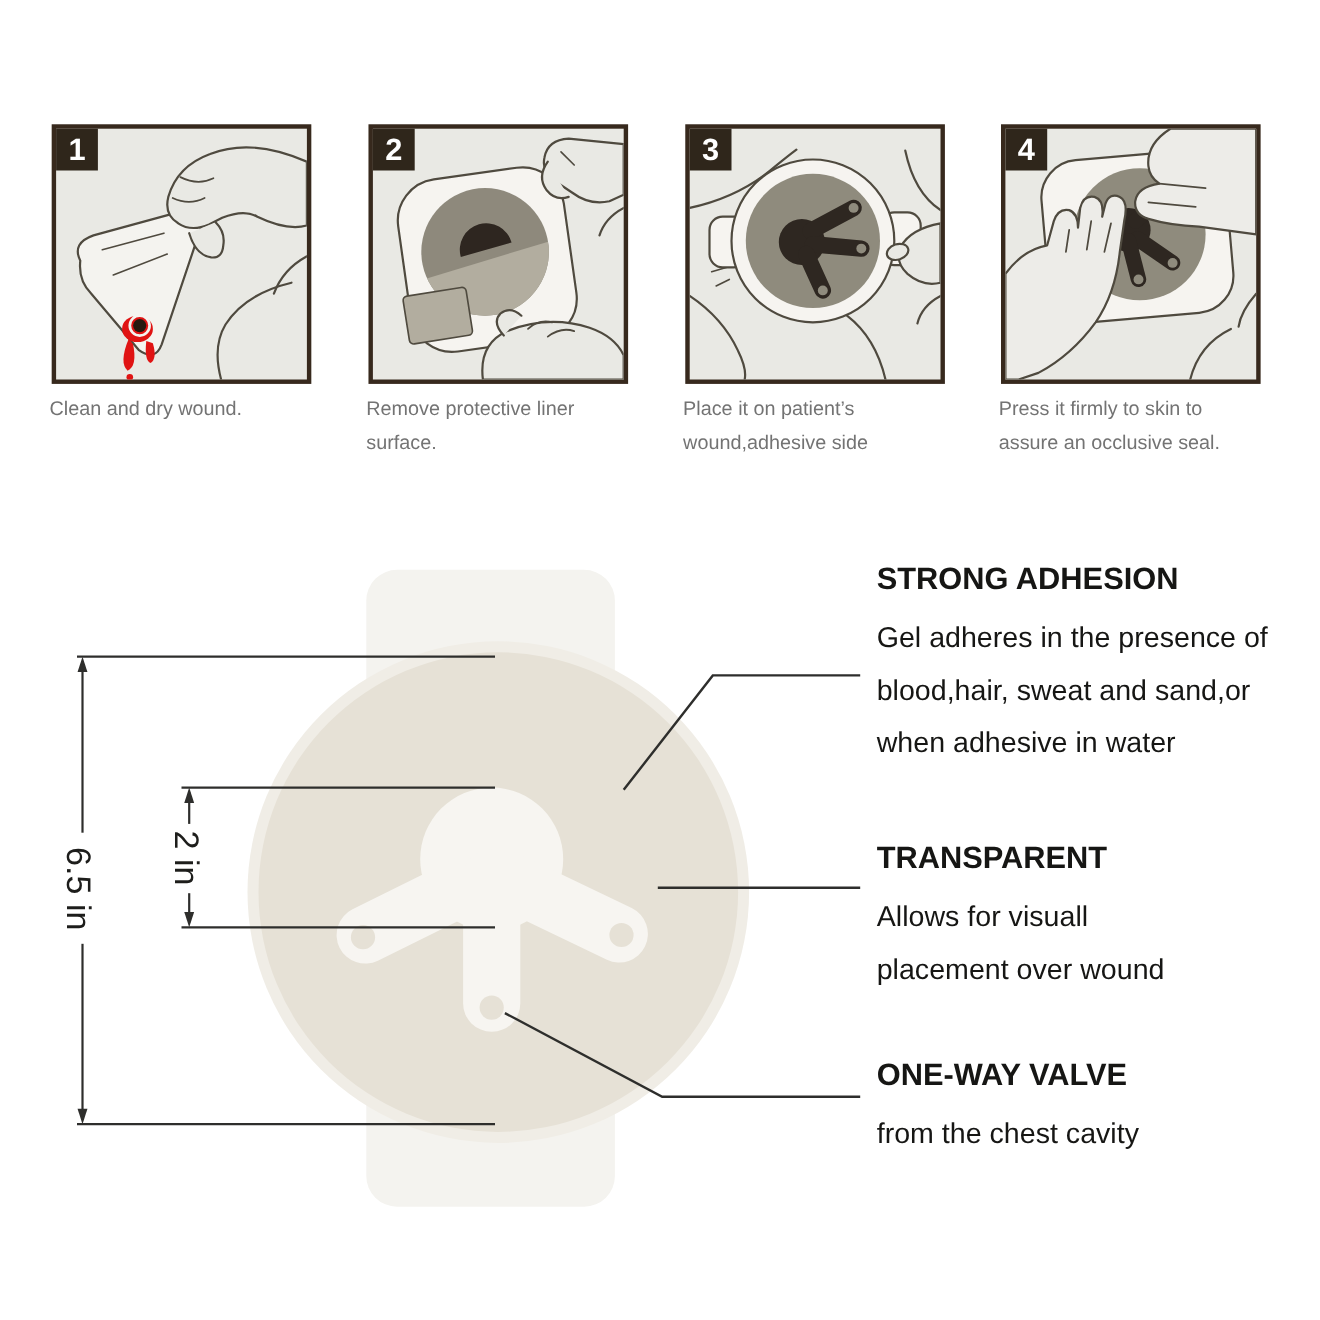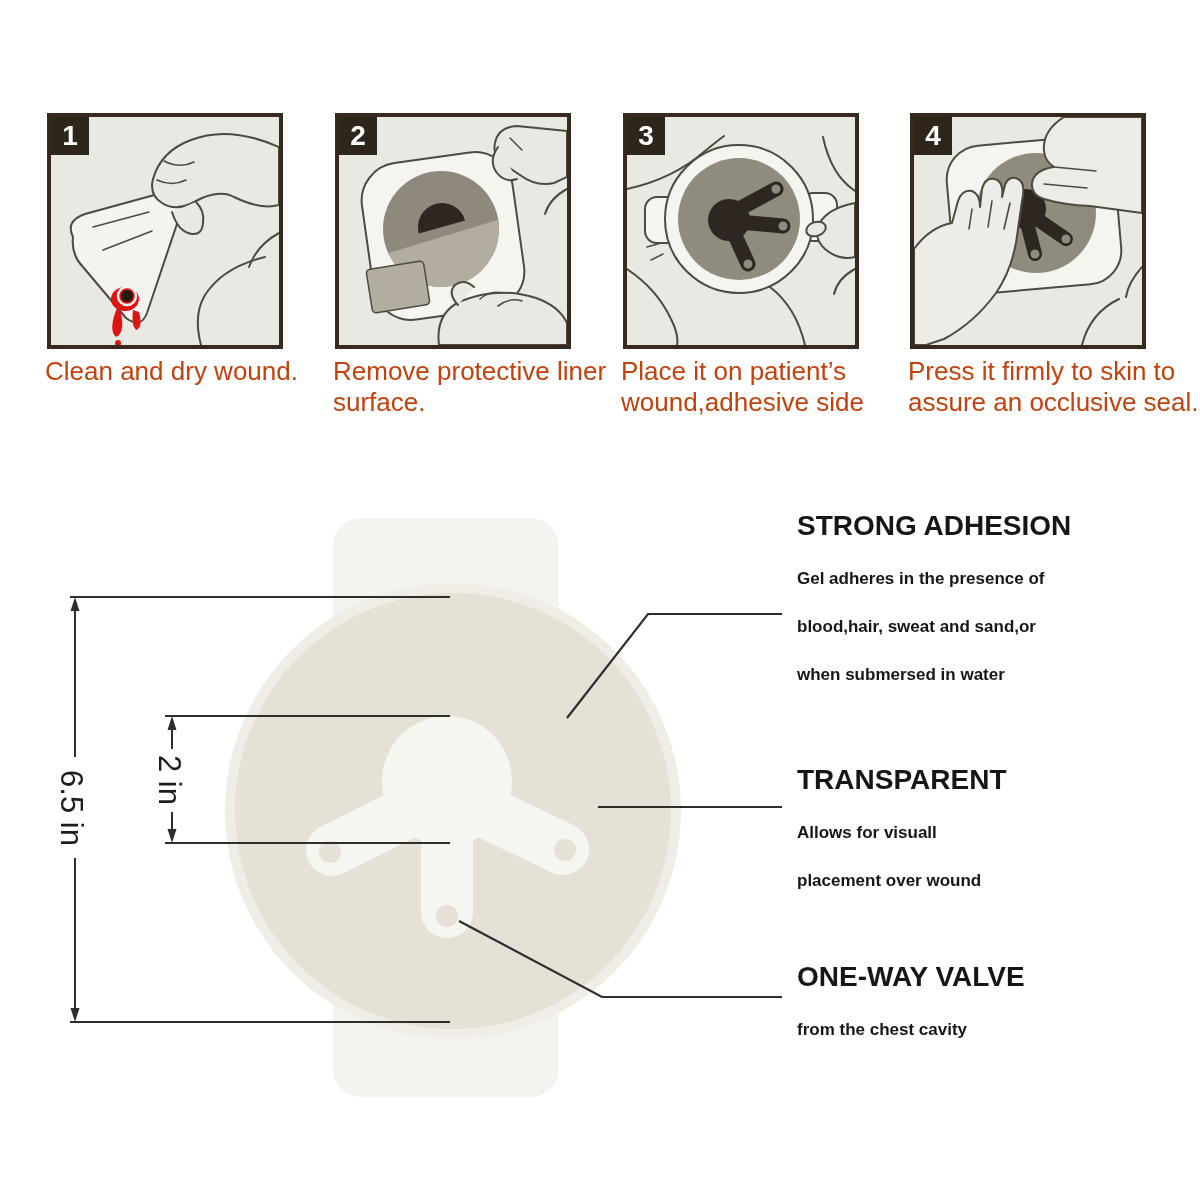--- a/index.html
+++ b/index.html
@@ -16,38 +16,38 @@
   }
   #step1{left:47px}#step2{left:335px}#step3{left:623px}#step4{left:910px}
   .step svg{position:absolute;left:0;top:0;width:100%;height:100%}
   .tile{
     position:absolute;left:0;top:0;width:38px;height:38px;background:#2f261b;
     color:#fff;font-size:28px;font-weight:bold;
     display:flex;align-items:center;justify-content:center;z-index:2;
   }
   .caption{
     position:absolute;top:356px;width:290px;
-    font-size:26px;line-height:31px;color:#c2410c;
+    font-size:18px;line-height:31px;color:#737373;
   }
   .caption span{display:block;white-space:nowrap}
   #cap1{left:45px}#cap2{left:333px}#cap3{left:621px}#cap4{left:908px}
 
   
   .product-svg{position:absolute;left:0;top:480px;width:800px;height:640px}
   .dimlabel{
     position:absolute;font-size:31px;color:#1d1d1b;white-space:nowrap;
     transform:translate(-50%,-50%) rotate(90deg);
   }
   #dim65{left:71px;top:808px}
   #dim2{left:169px;top:780px}
 
   
   .callout{position:absolute;left:797px;width:400px;color:#161614}
   .callout h3{margin:0 0 13px 0;font-size:28px;font-weight:bold;white-space:nowrap}
-  .callout .line{display:block;font-size:17px;font-weight:700;line-height:48px;white-space:nowrap}
+  .callout .line{display:block;font-size:26px;font-weight:400;line-height:48px;white-space:nowrap}
   #co1{top:510px}#co2{top:764px}#co3{top:961px}
 </style>
 </head>
 <body>
 
 <div class="step" id="step1">
   <svg viewBox="0 0 228 228" fill="none" stroke="#4f4a3f" stroke-width="2" stroke-linecap="round" stroke-linejoin="round">
     <path d="M150 228 Q142 198 154 178 Q172 150 214 140"></path>
     <path d="M228 116 Q206 128 198 150"></path>
     <path d="M22 120 Q14 104 34 97 L118 74 Q139 70 131 92 L96 196 Q90 212 75 201 L32 150 Q20 138 22 120 Z" fill="#f4f3ef"></path>
@@ -216,21 +216,21 @@
   </g>
 </svg>
 
 <div class="dimlabel" id="dim65">6.5 in</div>
 <div class="dimlabel" id="dim2">2 in</div>
 
 <div class="callout" id="co1">
   <h3>STRONG ADHESION</h3>
   <span class="line">Gel adheres in the presence of</span>
   <span class="line">blood,hair, sweat and sand,or</span>
-  <span class="line">when submersed in water</span>
+  <span class="line">when adhesive in water</span>
 </div>
 <div class="callout" id="co2">
   <h3>TRANSPARENT</h3>
   <span class="line">Allows for visuall</span>
   <span class="line">placement over wound</span>
 </div>
 <div class="callout" id="co3">
   <h3>ONE-WAY VALVE</h3>
   <span class="line">from the chest cavity</span>
 </div>

